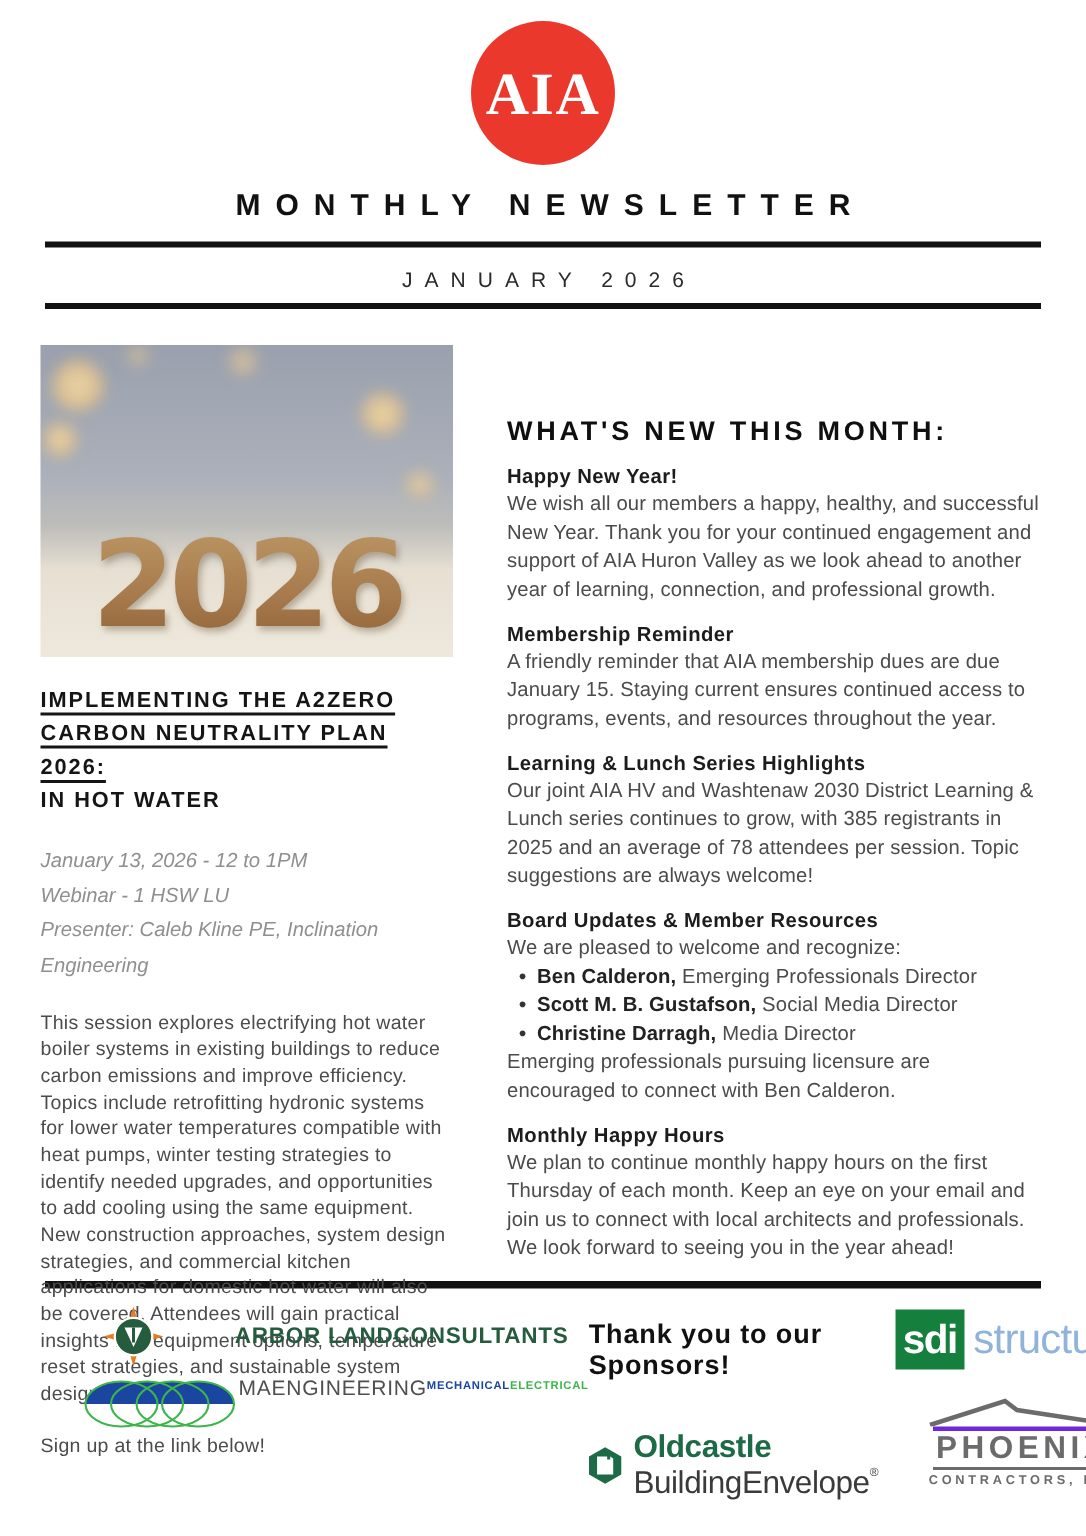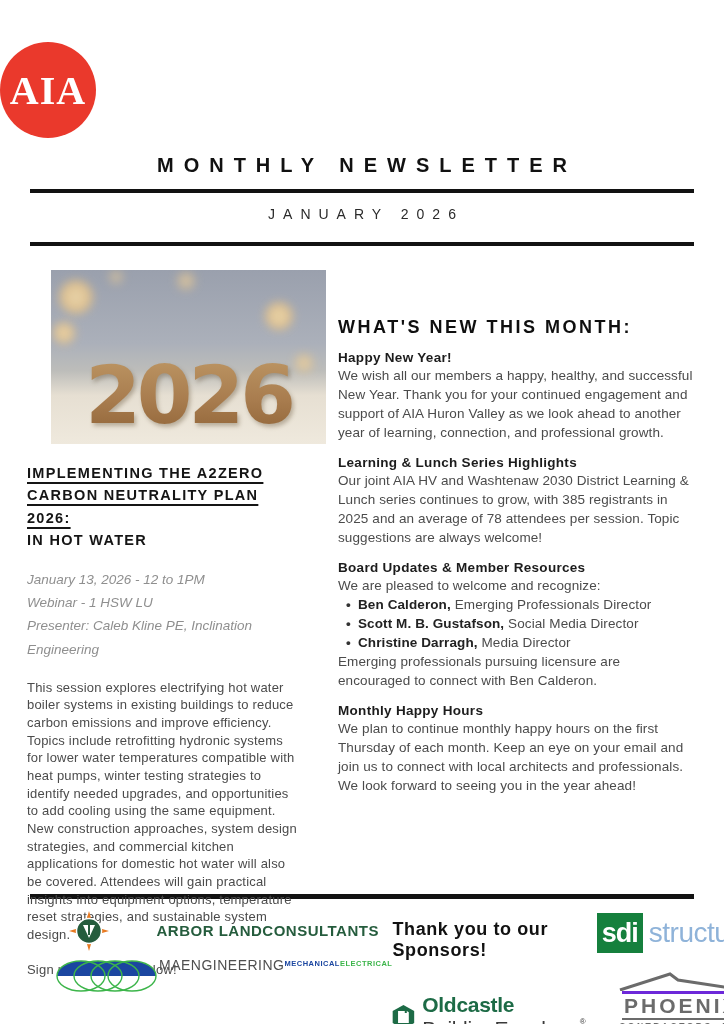--- a/index.html
+++ b/index.html
@@ -2,46 +2,45 @@
 <html><head>
 <meta charset="utf-8">
 <style>
   * { margin:0; padding:0; box-sizing:border-box; }
   html,body { width:724px; }
   body {
     height:1024px; overflow:hidden; background:#ffffff;
     font-family:"Liberation Sans","DejaVu Sans",sans-serif; color:#1a1a1a;
   }
   
-  .logo-row { display:flex; justify-content:center; gap:20px; padding-top:42px;flex-direction:column; }
+  .logo-row { display:flex; justify-content:center; gap:20px; padding-top:14px; }
   .aia-circle {
     width:96px; height:96px; border-radius:50%; background:#ea392c; flex:0 0 auto;
     display:flex; align-items:center; justify-content:center;
   }
   .aia-circle span {
     font-family:"Liberation Serif","DejaVu Serif",serif; font-weight:bold;
     color:#fff; font-size:40px; letter-spacing:1px;
   }
   .brand { font-size:48px; font-weight:800; color:#0d0d0d; letter-spacing:-1px; }
   .newsletter-sub {
     text-align:center; font-size:20px; font-weight:800; letter-spacing:10px;
     color:#111; margin-top:16px; text-indent:10px;
   }
   .rule { height:4px; background:#121212; margin:0 30px; }
   .rule-top { margin-top:12px; }
-  .issue { text-align:center; font-size:14px; letter-spacing:8px; color:#2a2a2a; padding:13px 0 20px; text-indent:8px; }
+  .issue { text-align:center; font-size:14px; letter-spacing:8px; color:#2a2a2a; padding:13px 0 8px; text-indent:8px; }
   
   .main { display:flex; gap:36px; padding:24px 28px 0 27px; height:642px; }
   .col-left { width:275px; flex:0 0 auto; }
   .col-right { flex:1; }
   
   .photo {
-    position:relative; width:275px; height:174px; overflow:hidden;
+    position:relative; width:275px; height:208px; overflow:hidden;
     background:linear-gradient(180deg,#9aa0ad 0%,#abb0ba 42%,#bdbdba 58%,#e6dfd2 72%,#efe9dd 100%);
-    margin-left:24px;
   }
   .bokeh { position:absolute; border-radius:50%; filter:blur(5px); opacity:.85;
            background:radial-gradient(circle,#f6e0b0 0%,#e8c285 60%,rgba(232,194,133,0) 100%); }
   .b1 { width:34px; height:34px; left:8px;  top:10px; }
   .b2 { width:22px; height:22px; left:2px;  top:52px; }
   .b3 { width:18px; height:18px; left:126px; top:2px; opacity:.6;}
   .b4 { width:28px; height:28px; left:214px; top:32px; }
   .b5 { width:18px; height:18px; left:244px; top:84px; opacity:.7;}
   .b6 { width:14px; height:14px; left:58px;  top:0px;  opacity:.5;}
   .year-text {
@@ -147,20 +146,24 @@
   </div>
 
   <div class="col-right">
     <h2 class="news-heading">WHAT'S NEW THIS MONTH:</h2>
 
     <div class="news-section">
       <h3>Happy New Year!</h3>
       <p>We wish all our members a happy, healthy, and successful New Year. Thank you for your continued engagement and support of AIA Huron Valley as we look ahead to another year of learning, connection, and professional growth.</p>
     </div>
 
+    <div class="news-section">
+      <h3>Membership Reminder</h3>
+      <p>A friendly reminder that AIA membership dues are due January 15. Staying current ensures continued access to programs, events, and resources throughout the year.</p>
+    </div>
 
 
     <div class="news-section">
       <h3>Learning &amp; Lunch Series Highlights</h3>
       <p>Our joint AIA HV and Washtenaw 2030 District Learning &amp; Lunch series continues to grow, with 385 registrants in 2025 and an average of 78 attendees per session. Topic suggestions are always welcome!</p>
     </div>
 
     <div class="news-section">
       <h3>Board Updates &amp; Member Resources</h3>
       <p>We are pleased to welcome and recognize:</p>

